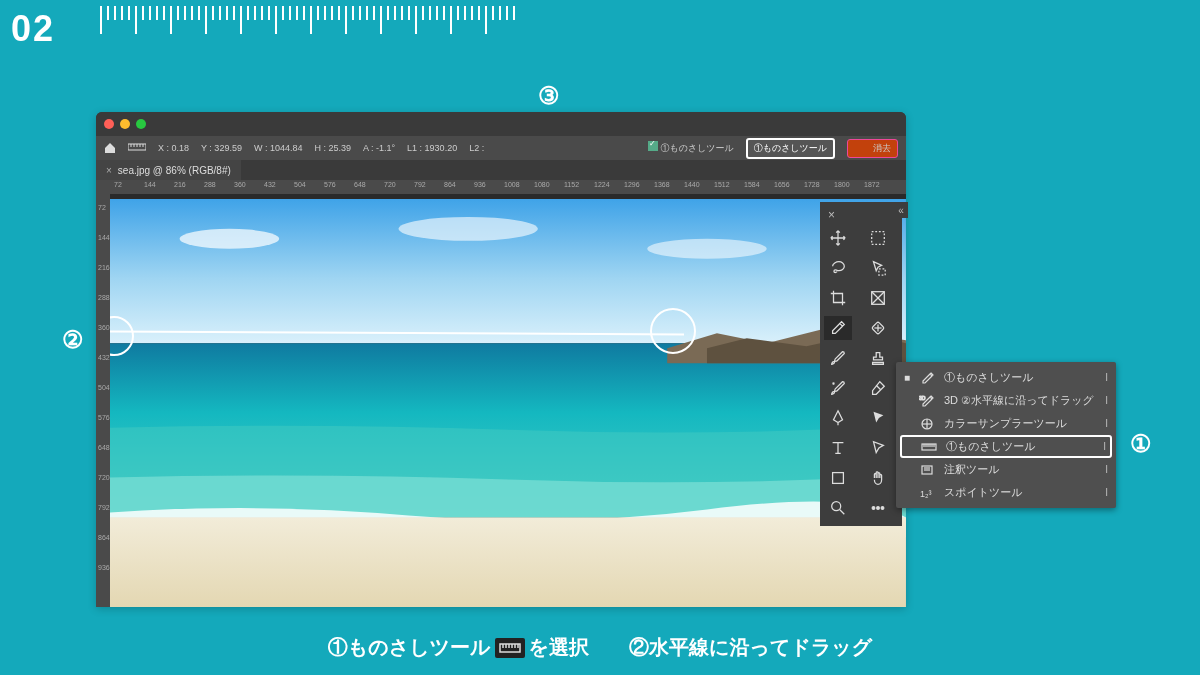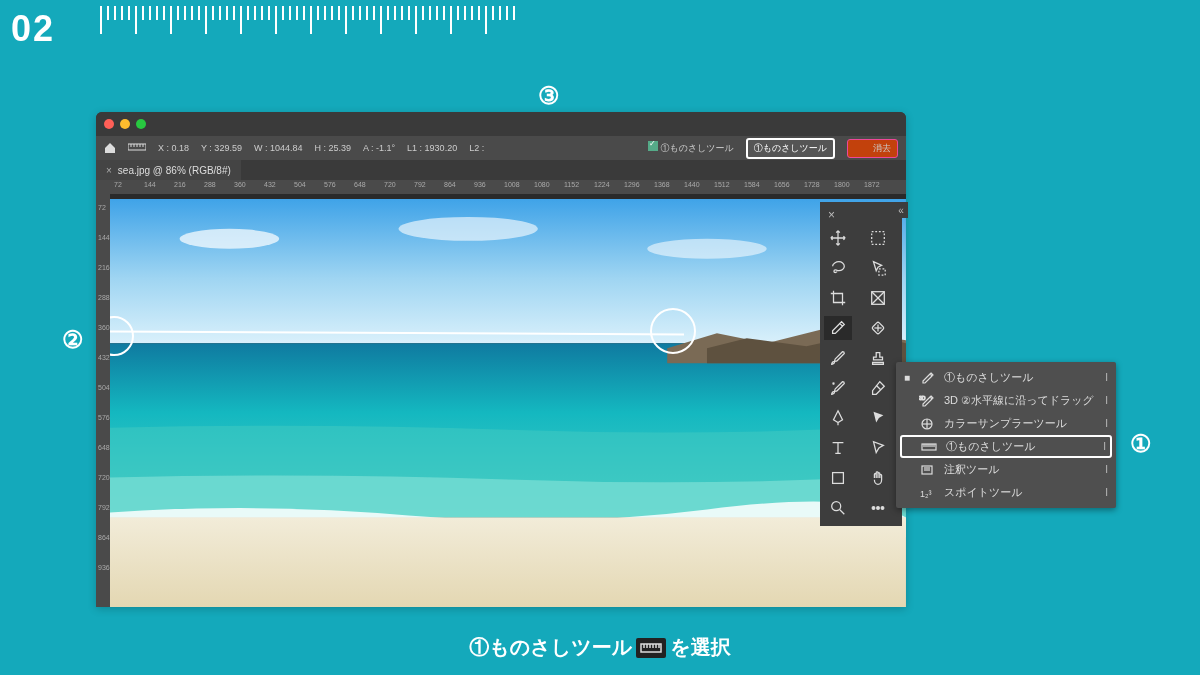--- a/index.html
+++ b/index.html
@@ -455,13 +455,16 @@
           <line x1="4" y1="2" x2="4" y2="6"></line>
           <line x1="7" y1="2" x2="7" y2="6"></line>
           <line x1="10" y1="2" x2="10" y2="6"></line>
           <line x1="13" y1="2" x2="13" y2="6"></line>
           <line x1="16" y1="2" x2="16" y2="6"></line>
           <line x1="19" y1="2" x2="19" y2="6"></line>
         </svg>
       </span>
     <span>を選択</span>
   </div>
+  <div class="seg">
+      <span>②水平線に沿ってドラッグ</span>
+    </div>
 </div>
 
 </body></html>

